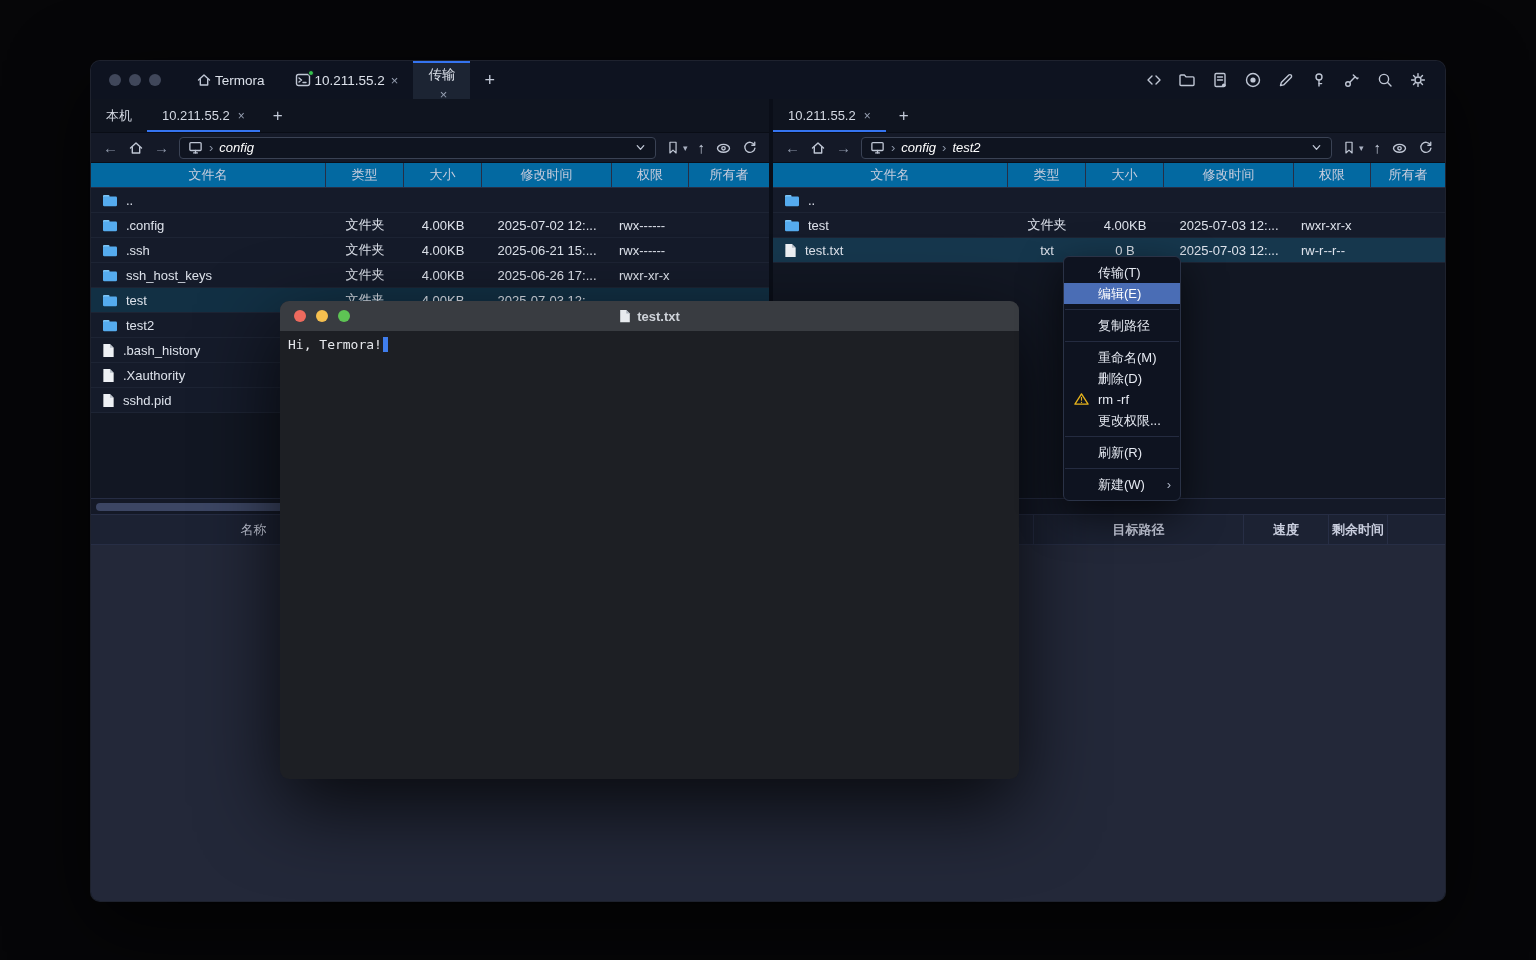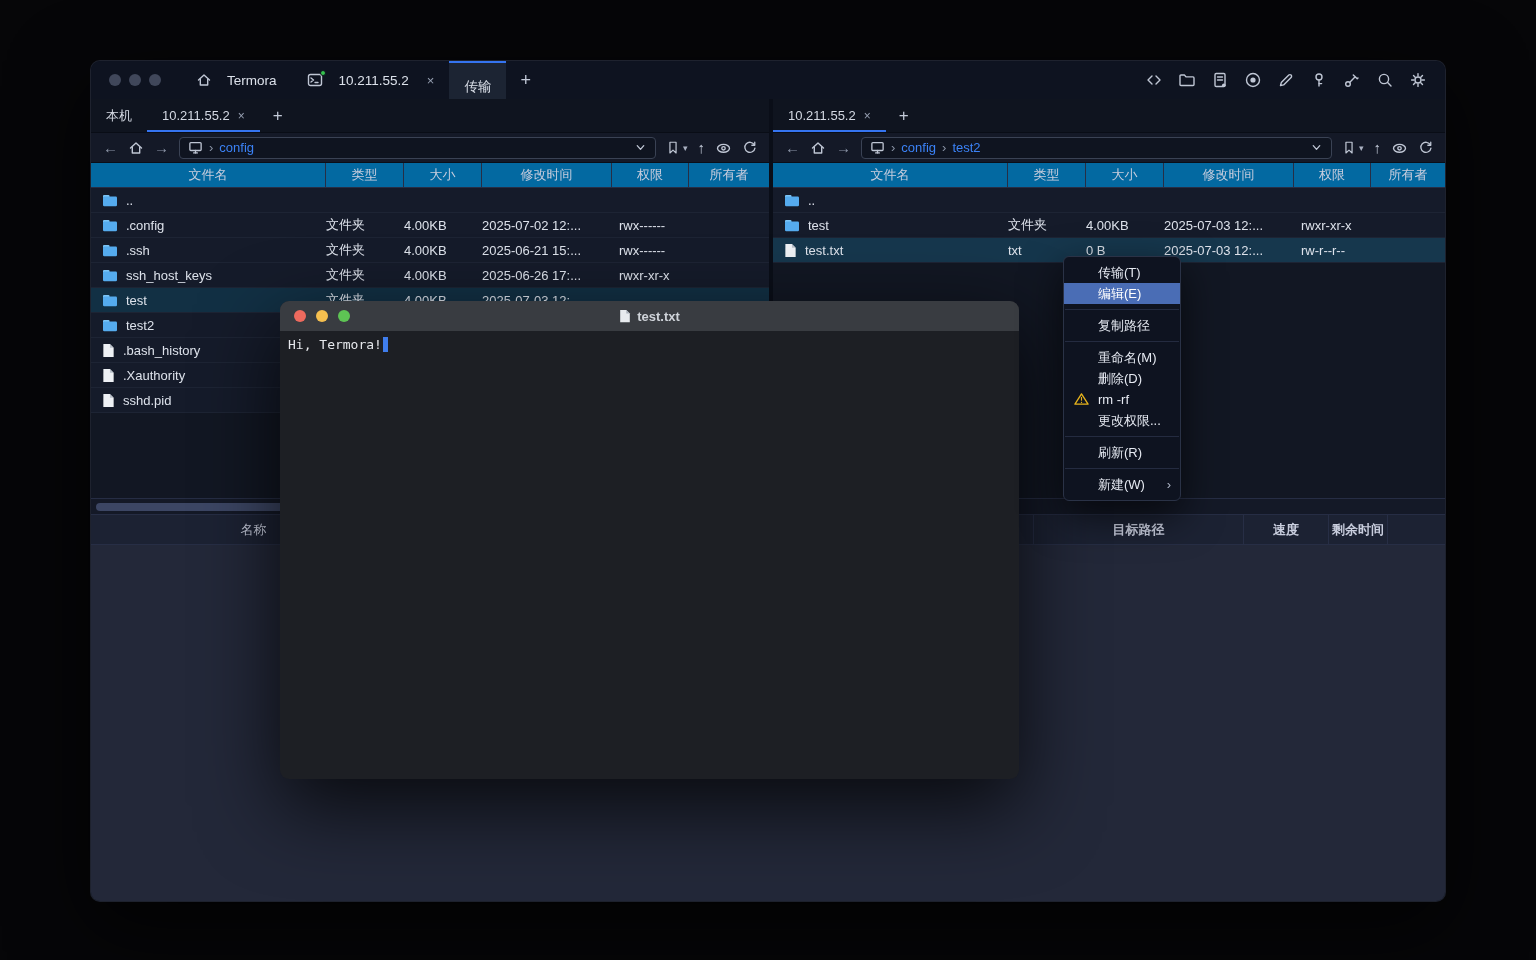--- a/index.html
+++ b/index.html
@@ -12,21 +12,21 @@
   
   .win{position:absolute;left:90px;top:60px;width:1356px;height:842px;border-radius:10px;
        background:#121723;box-shadow:0 25px 80px rgba(0,0,0,.7);display:flex;flex-direction:column;overflow:hidden;
        border:1px solid rgba(255,255,255,.05);}
 
   
   .titlebar{height:38px;background:#0e1320;display:flex;align-items:stretch;flex:none;}
   .lights{display:flex;align-items:center;gap:8px;padding:0 20px 0 18px;}
   .light{width:12px;height:12px;border-radius:50%;background:#40475a;}
   .ttabs{display:flex;align-items:stretch;}
-  .ttab{display:flex;align-items:center;gap:15px;padding:0 15px;font-size:13.5px;color:#dce1ea;text-align:center;}
+  .ttab{display:flex;align-items:center;gap:3px;padding:0 15px;font-size:13.5px;color:#dce1ea;text-align:center;}
   .ttab.active{background:#1c2433;border-top:2.5px solid #3574f0;flex-direction:column;}
   .tclose{font-size:13px;color:#97a0b2;margin-left:3px;cursor:default;}
   .tplus{display:flex;align-items:center;padding:0 14px;font-size:18px;color:#c3cad8;}
   .tbicons{margin-left:auto;display:flex;align-items:center;gap:15px;padding-right:18px;}
   .tbico{width:18px;height:18px;}
 
   
   .panels{height:416px;display:flex;flex:none;}
   .panel{display:flex;flex-direction:column;background:#121723;min-width:0;}
   .panel.left{width:678px;flex:none;}
@@ -37,42 +37,42 @@
   .ptab{display:flex;align-items:center;gap:8px;padding:0 15px;font-size:13px;color:#d4d9e3;position:relative;}
   .ptab.active::after{content:"";position:absolute;left:0;right:0;bottom:0;height:2.5px;background:#3574f0;}
   .pclose{font-size:12px;color:#98a1b3;}
   .pplus{display:flex;align-items:center;padding:0 13px;font-size:17px;color:#c3cad8;}
 
   .pathbar{height:30px;display:flex;align-items:center;gap:10px;padding:0 12px;background:#141927;border-bottom:1px solid #0a0e18;flex:none;}
   .navarrow{color:#c3cad8;font-size:15px;line-height:1;}
   .navarrow.dim{color:#8e97a9;}
   .pathinput{flex:1;height:22px;border:1px solid #3a4254;border-radius:4px;background:#0f1420;
              display:flex;align-items:center;gap:6px;padding:0 8px;min-width:0;}
-  .seg{font-size:13px;color:#3b82f6;white-space:nowrap;}
+  .seg{font-size:13px;color:#ffffff;white-space:nowrap;font-style:italic;}
   .bsep{font-size:13px;color:#8a93a6;}
   .pathchev{margin-left:auto;}
   .caret{font-size:9px;color:#aab1c1;}
 
   .thead{height:25px;display:flex;background:#0369a1;border-bottom:1px solid #272e45;font-size:13px;color:#c9cede;flex:none;}
   .th{display:flex;align-items:center;justify-content:center;border-right:1px solid #272e45;white-space:nowrap;}
   .c-name{width:235px;flex:none;}
   .c-type{width:78px;flex:none;}
   .c-size{width:78px;flex:none;}
   .c-time{width:130px;flex:none;}
   .c-perm{width:77px;flex:none;}
   .c-owner{flex:1;border-right:none;}
 
   .rows{flex:1;overflow:hidden;background:#121723;}
   .frow{display:flex;height:25px;align-items:center;background:#151b2a;border-bottom:1px solid #1d2434;
         font-size:13px;color:#dde2eb;}
   .frow.sel-left{background:#123044;}
   .frow.sel-right{background:#16374d;}
   .cell{overflow:hidden;white-space:nowrap;}
   .cell.c-name{display:flex;align-items:center;gap:8px;padding-left:11px;}
-  .cell.c-type,.cell.c-size,.cell.c-time{text-align:left;}
+  .cell.c-type,.cell.c-size,.cell.c-time{text-align:center;}
   .cell.c-perm{padding-left:7px;}
 
   .hstrip{height:17px;background:#141927;border-top:1px solid #262d44;border-bottom:1px solid #262d44;
           position:relative;flex:none;}
   .hthumb{position:absolute;left:5px;top:4px;width:405px;height:8px;border-radius:4px;background:#3c4664;}
 
   
   .xferhead{height:30px;display:flex;background:#1c2233;border-bottom:1px solid #272e45;font-size:13px;color:#c9cede;flex:none;}
   .xh{display:flex;align-items:center;justify-content:center;white-space:nowrap;}
   .xh.b-l{border-left:1px solid #272e45;font-weight:bold;}

